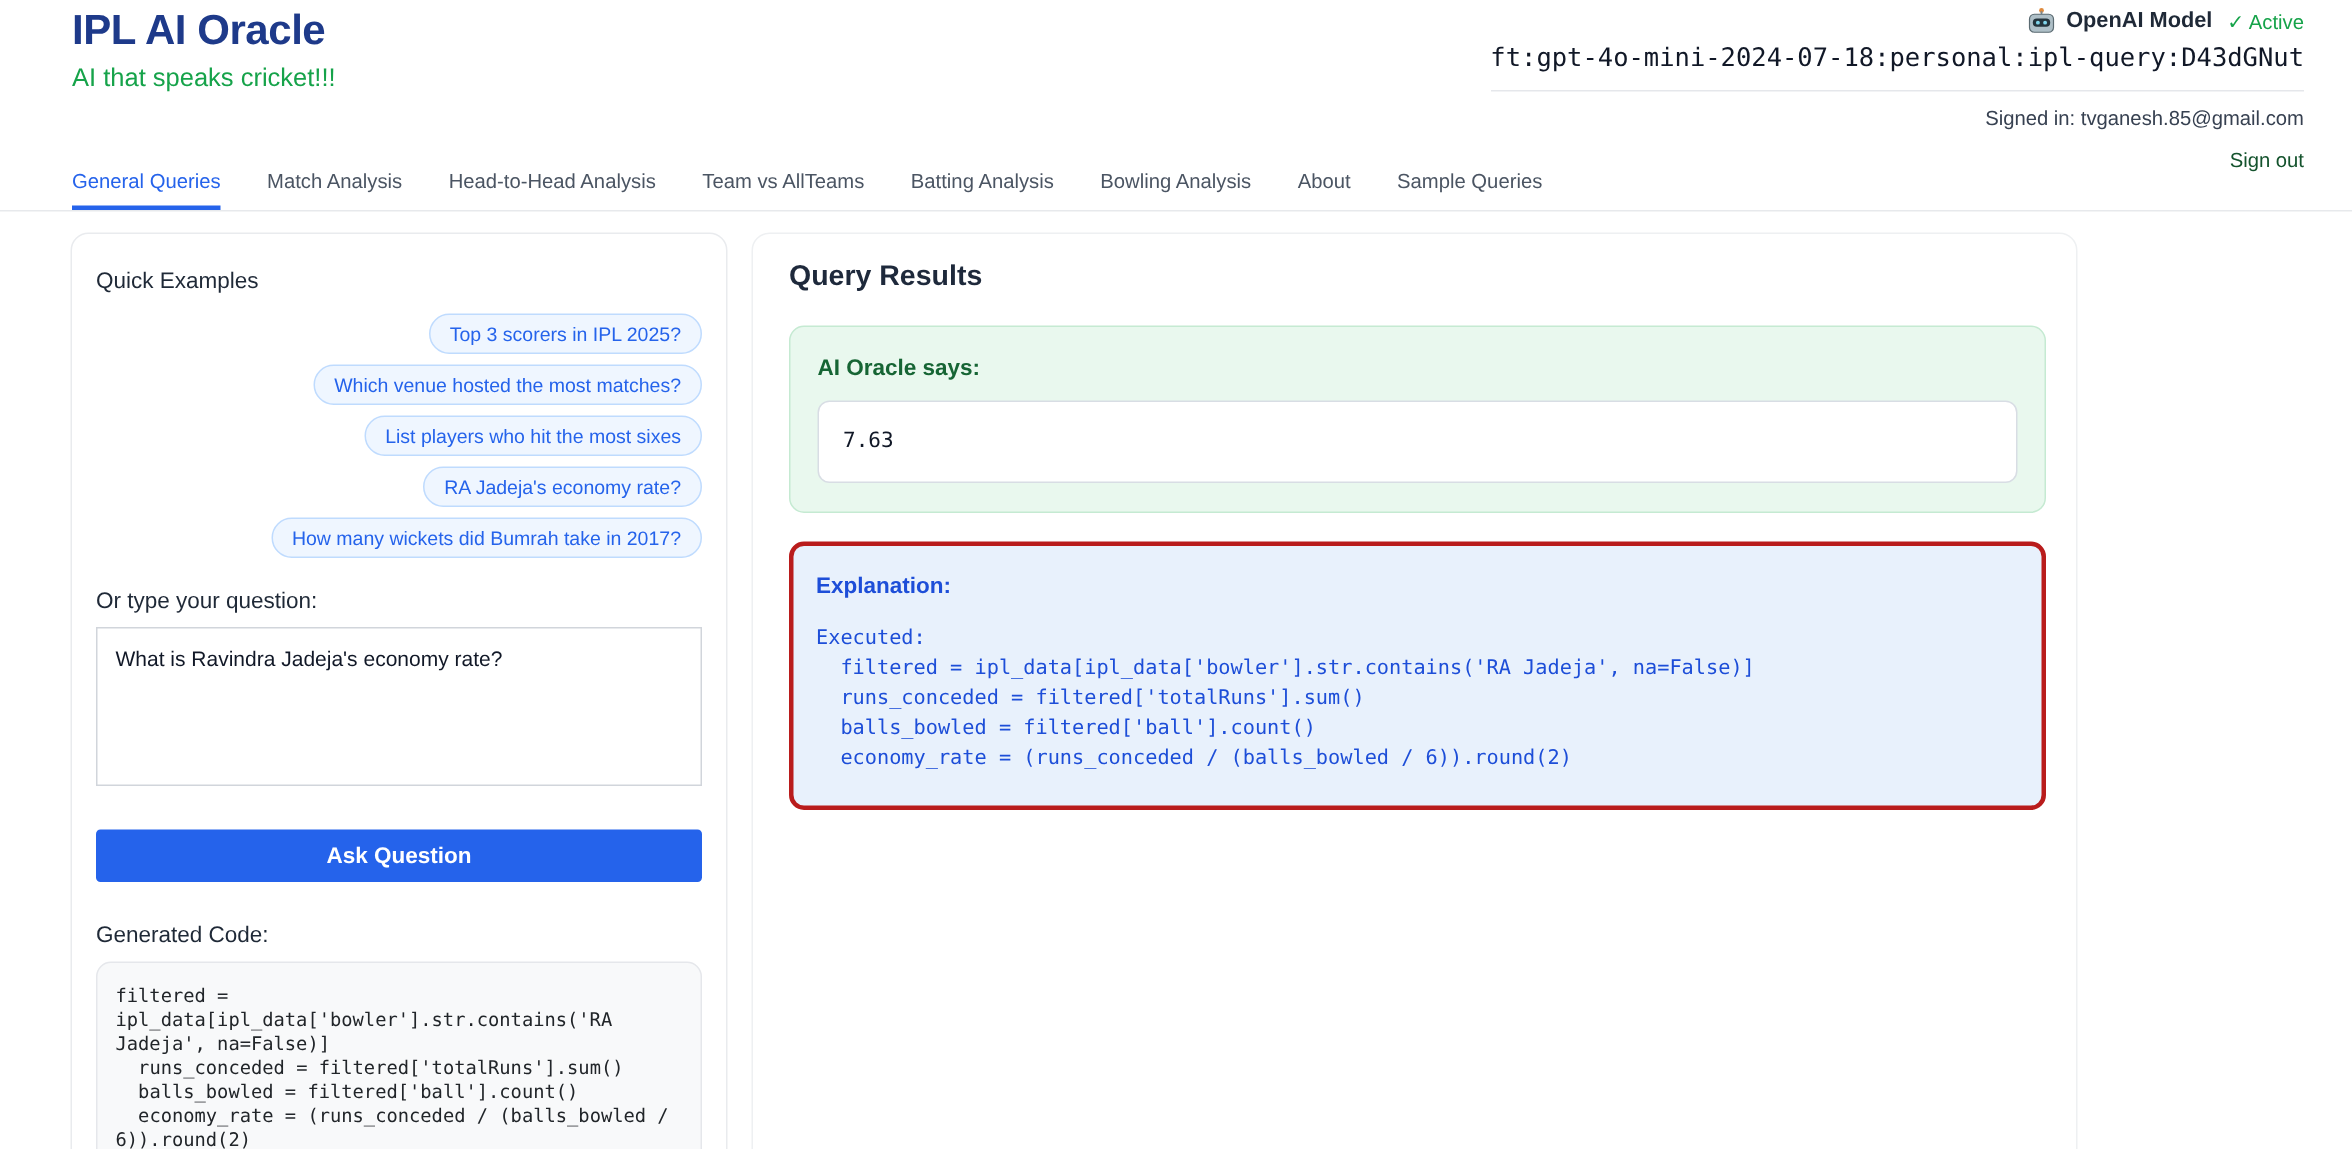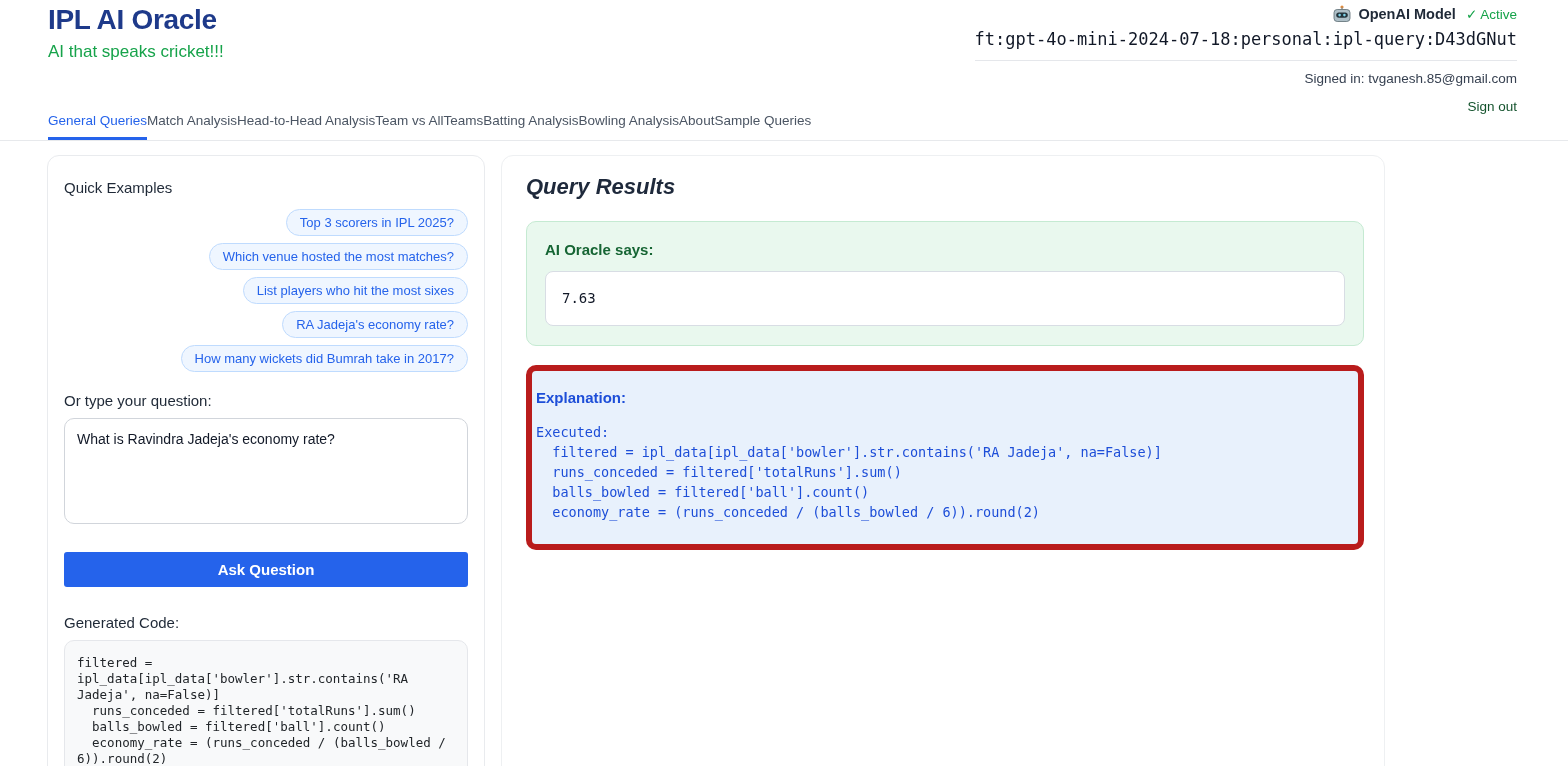--- a/index.html
+++ b/index.html
@@ -6,70 +6,70 @@
   html,body { width:1568px; height:766px; overflow:hidden; background:#ffffff;
     font-family:"Liberation Sans", sans-serif; }
   .mono { font-family:"DejaVu Sans Mono", monospace; }
 
   
   header { position:relative; height:113px; }
   .brand { position:absolute; left:48px; top:4px; }
   .app-title { font-size:28px; font-weight:700; color:#1e3a8a; letter-spacing:-0.3px; }
   .app-tagline { margin-top:6px; font-size:17px; font-weight:400; color:#16a34a; }
 
-  .header-right { position:absolute; right:51px; top:5px; display:flex;
+  .header-right { position:absolute; right:32px; top:5px; display:flex;
     flex-direction:column; align-items:flex-end; }
   .model-row { display:flex; align-items:center; gap:7px; }
   .robot-icon { display:inline-flex; width:18px; height:17px; }
   .model-label { font-size:14.5px; font-weight:700; color:#1f2937; }
   .model-status { font-size:13.5px; font-weight:500; color:#16a34a; margin-left:3px; }
   .model-name { margin-top:7px; font-size:17px; color:#111827; }
   .header-divider { width:100%; border-top:1px solid #e5e7eb; margin:11px 0 0; }
   .signed-in { margin-top:10px; font-size:13.5px; color:#374151; }
   .sign-out { margin-top:13px; font-size:13.5px; color:#14532d; cursor:pointer; text-decoration:none; }
 
   
-  nav { display:flex; padding-left:48px; border-bottom:1px solid #e7e9ec; }
+  nav { display:flex; gap:31px; padding-left:48px; border-bottom:1px solid #e7e9ec; }
   .tab { font-size:13.5px; color:#4b5563; padding-bottom:9px; border-bottom:3px solid transparent;
     cursor:pointer; white-space:nowrap; }
   .tab.active { color:#2563eb; border-bottom-color:#2563eb; font-weight:500; }
 
   
   main { display:flex; gap:16px; padding:14px 0 0 47px; align-items:flex-start; }
   .card { background:#fff; border:1px solid #e9ebee; border-radius:12px; min-height:840px; }
   .left-card { width:438px; padding:16px; }
   .right-card { width:884px; padding:18px 20px 18px 24px; border-color:#eef0f2; }
 
   .section-label { font-size:15px; font-weight:500; color:#1f2937; }
   .quick-title { margin:7px 0 13px 0; }
   .pill-list { display:flex; flex-direction:column; align-items:flex-end; gap:7px; }
   .pill { font-size:13px; color:#2563eb; background:#eff6ff; border:1px solid #bfdbfe;
     border-radius:9999px; padding:5px 13px; cursor:pointer; }
 
   .question-label { margin:20px 0 9px 0; }
-  .question-input { width:100%; height:106px; border:1px solid #d1d5db; border-radius:10px;
+  .question-input { width:100%; height:106px; border:1px solid #d1d5db; border-radius:0;
     padding:12px; font-family:"Liberation Sans", sans-serif; font-size:14px; color:#111827;
     resize:none; outline:none; }
   .ask-button { margin-top:24px; width:100%; height:35px; background:#2563eb; color:#ffffff;
     font-size:15px; font-weight:700; border:none; border-radius:3px; cursor:pointer;
     font-family:"Liberation Sans", sans-serif; }
   .gencode-label { margin:27px 0 9px 0; }
   .code-block { background:#f8f9fa; border:1px solid #e5e7eb; border-radius:10px;
     padding:14px 12px; font-family:"DejaVu Sans Mono", monospace; font-size:12.5px;
     line-height:16px; color:#212529; white-space:pre-wrap; word-wrap:break-word; }
 
-  .results-title { font-size:22px; font-weight:700; color:#1e293b;font-style:italic; }
+  .results-title { font-size:19px; font-weight:700; color:#1e293b; }
   .answer-box { margin-top:21px; background:#e9f8ee; border:1px solid #c5ead2;
     border-radius:10px; padding:19px 18px; }
   .answer-heading { font-size:15px; font-weight:700; color:#166534; }
   .answer-value-box { margin-top:13px; background:#ffffff; border:1px solid #d8dde4;
     border-radius:8px; padding:18px 16px; font-family:"DejaVu Sans Mono", monospace;
     font-size:14px; line-height:17px; color:#111827; }
-  .explanation-box { margin-top:19px; background:#e8f1fc; border:6px solid #b91c1c;
-    border-radius:10px; padding:18px 4px 22px; }
+  .explanation-box { margin-top:19px; background:#e8f1fc; border:3px solid #b91c1c;
+    border-radius:10px; padding:18px 15px 22px; }
   .explanation-heading { font-size:15px; font-weight:700; color:#1d4ed8; }
   .explanation-code { margin-top:16px; font-family:"DejaVu Sans Mono", monospace;
     font-size:13.5px; line-height:20px; color:#1d4ed8; white-space:pre-wrap; }
 </style>
 </head>
 <body>
 
 <header>
   <div class="brand">
     <div class="app-title">IPL AI Oracle</div>

